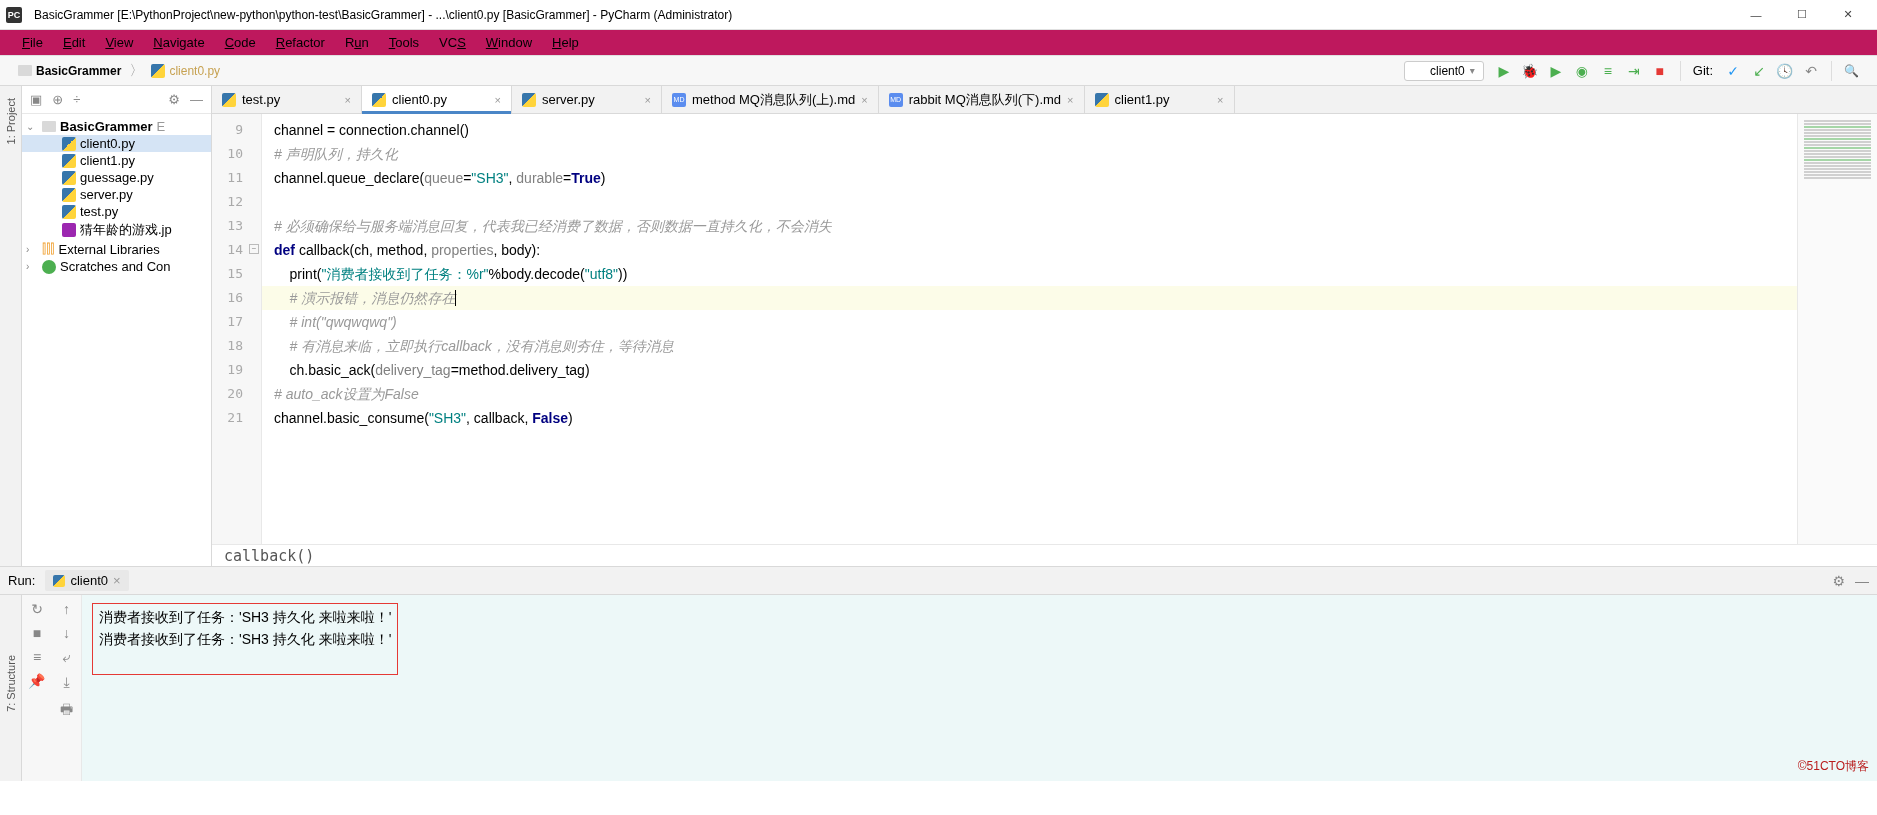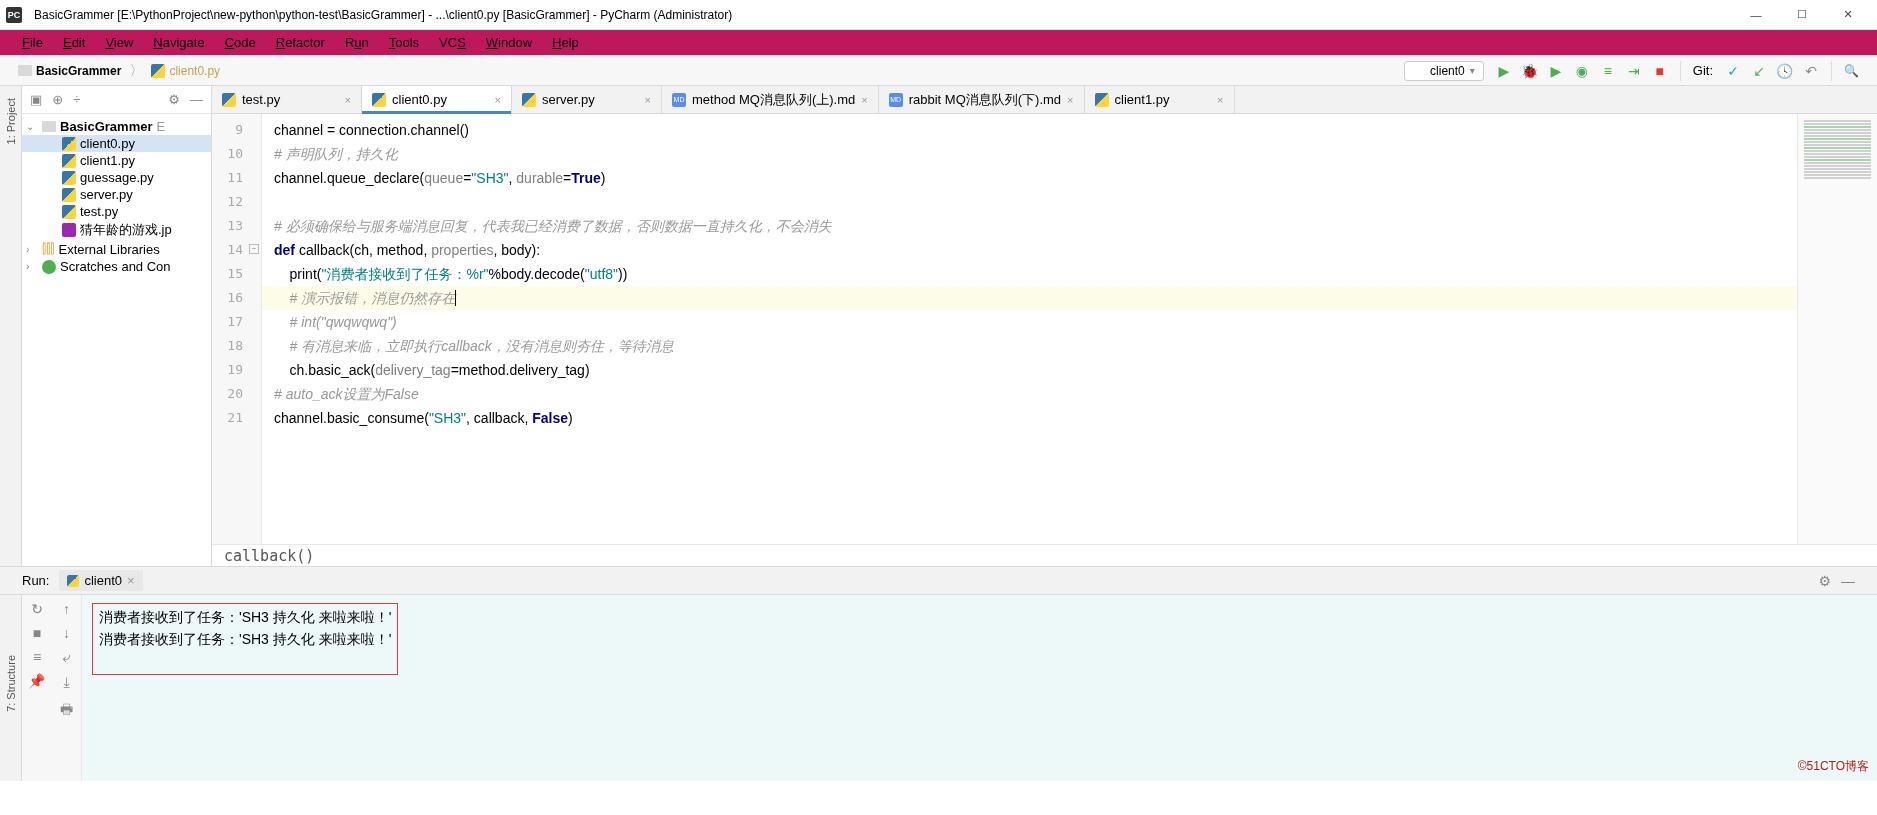--- a/index.html
+++ b/index.html
@@ -62,21 +62,21 @@
 .com{color:#999;font-style:italic}
 .param{color:#808080}
 .caret{border-left:1px solid #000;animation:blink 1s infinite}
 @keyframes blink{50%{opacity:0}}
 .breadcrumb-bottom{height:22px;border-top:1px solid #e8e8e8;padding-left:12px;line-height:22px;font-family:"Consolas",monospace;font-size:15px;color:#555}
 .minimap{width:80px;border-left:1px solid #e8e8e8;background:#fafafa;padding:6px;display:flex;flex-direction:column;gap:1px}
 .minimap div{height:2px;background:#d0d0d0}
 .minimap .g{background:#a5d6a7}
 
 .bottom-panel{border-top:1px solid #d9d9d9;height:215px;display:flex;flex-direction:column}
-.run-header{height:28px;display:flex;align-items:center;padding:0 22px;background:#f2f2f2;border-bottom:1px solid #d9d9d9}
+.run-header{height:28px;display:flex;align-items:center;padding:0 8px;background:#f2f2f2;border-bottom:1px solid #d9d9d9}
 .run-header .label{font-size:13px;margin-right:10px}
 .run-tab{display:flex;align-items:center;gap:5px;padding:3px 8px;background:#e8e8e8;border-radius:2px;font-size:13px}
 .run-header .right{margin-left:auto;display:flex;gap:10px;color:#888;font-size:14px}
 .run-body{flex:1;display:flex}
 .left-strip{width:22px;background:#f2f2f2;border-right:1px solid #d9d9d9;display:flex;flex-direction:column;align-items:center;padding-top:60px}
 .left-strip .rot{writing-mode:vertical-rl;transform:rotate(180deg);font-size:11px;color:#555}
 .run-tools{width:30px;background:#f7f7f7;display:flex;flex-direction:column;align-items:center;padding-top:6px;gap:8px}
 .run-tools2{width:30px;background:#f7f7f7;display:flex;flex-direction:column;align-items:center;padding-top:6px;gap:8px;border-right:1px solid #e8e8e8}
 .run-tools span,.run-tools2 span{font-size:14px;color:#888}
 .console{flex:1;background:#edf8f8;padding:8px 10px;font-family:"Consolas","SimSun",monospace;font-size:14px;line-height:22px;position:relative}

